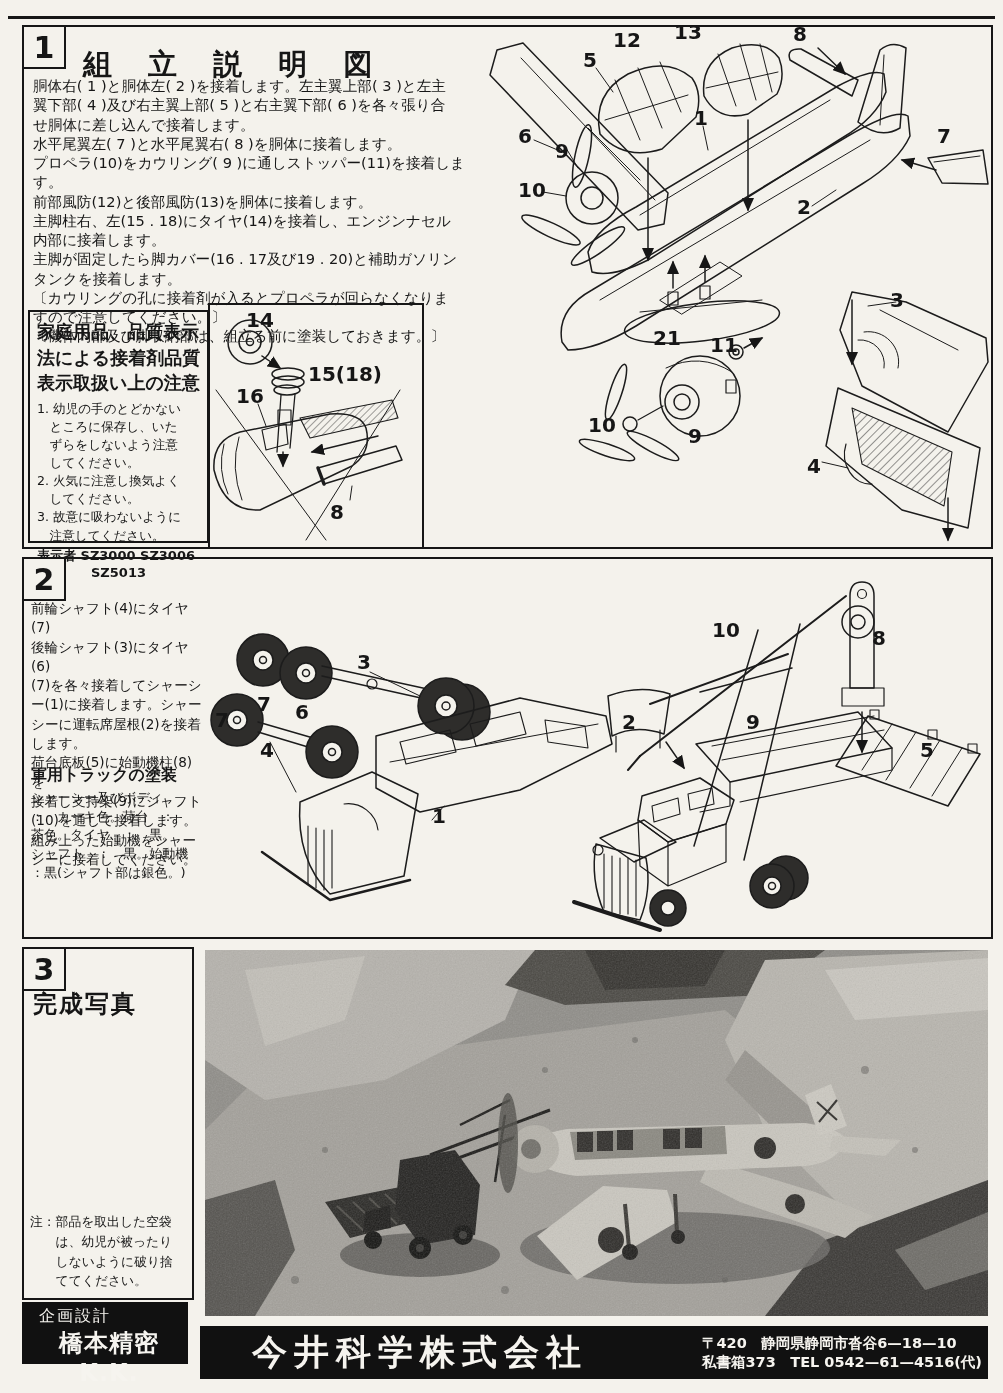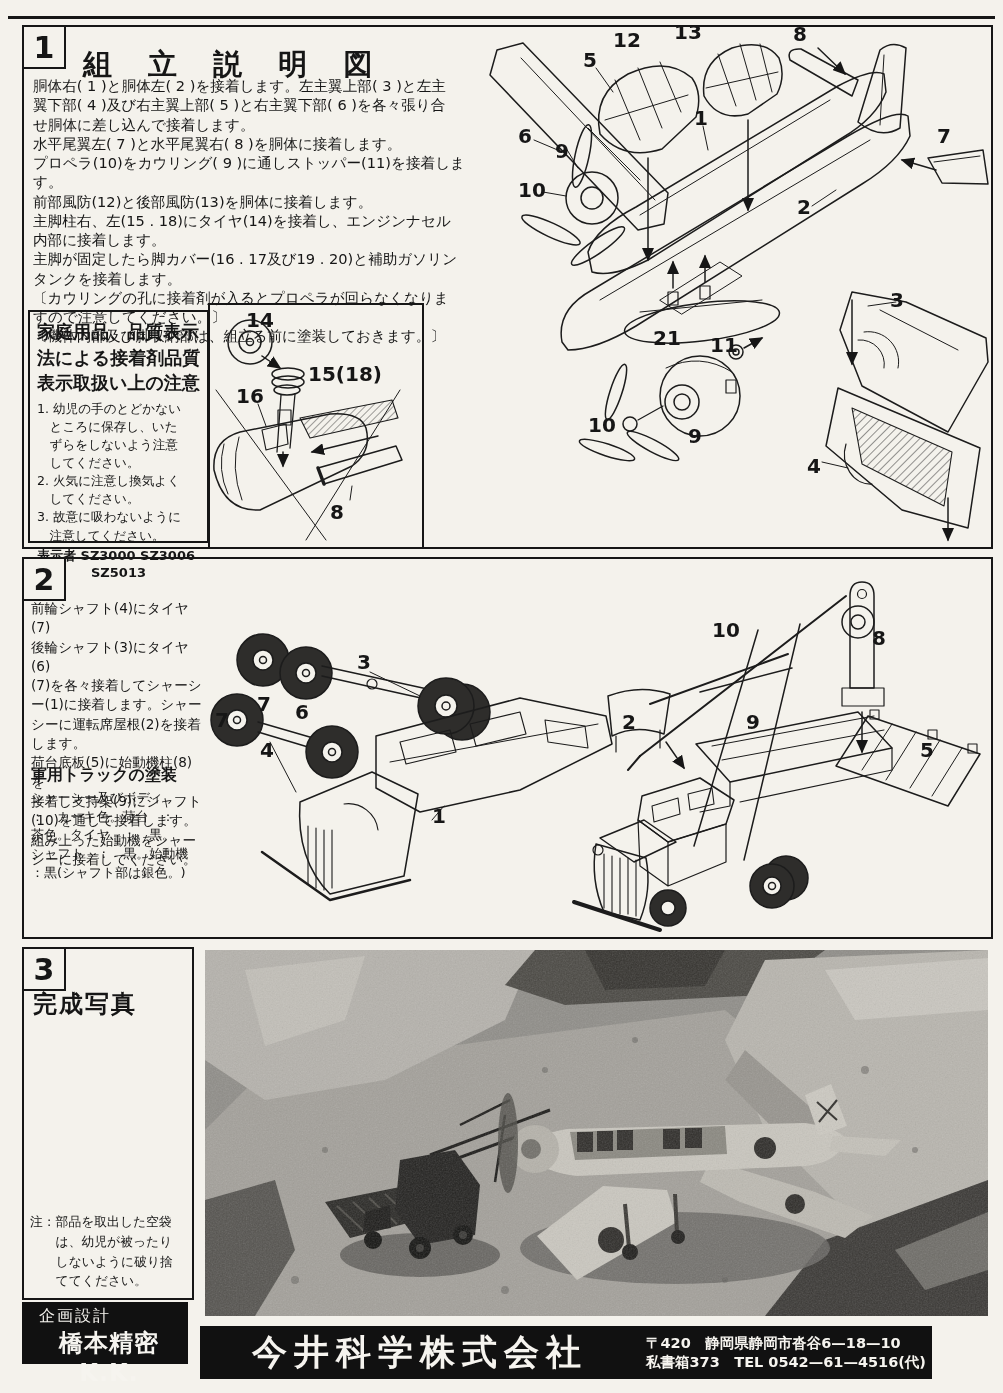--- a/index.html
+++ b/index.html
@@ -21,21 +21,21 @@
   .callout{position:absolute;font-size:20px;font-weight:bold;z-index:6;letter-spacing:0;}
   .s2-body{position:absolute;left:31px;top:599px;width:175px;font-size:13.6px;line-height:1.42;white-space:pre-line;}
   .s2-paint-title{position:absolute;left:31px;top:765px;font-size:16px;font-weight:bold;white-space:nowrap;}
   .s2-paint-body{position:absolute;left:31px;top:789px;width:175px;font-size:13px;line-height:1.44;white-space:pre-line;}
   .s3-title{position:absolute;left:33px;top:988px;margin:0;font-size:24px;font-weight:bold;letter-spacing:2px;}
   .s3-caption{position:absolute;left:30px;top:1028px;width:155px;font-size:13.2px;line-height:1.52;white-space:pre-line;}
   .s3-note{position:absolute;left:30px;top:1212px;width:155px;font-size:12.8px;line-height:1.55;white-space:pre-line;}
   .ft-left{position:absolute;left:22px;top:1302px;width:166px;height:62px;background:#111;color:#f6f4ef;}
   .ft-left .l1{padding:4px 0 0 10px;font-size:16px;letter-spacing:2px;margin-left:7px;}
   .ft-left .l2{padding:0 0 0 8px;font-size:24px;font-weight:bold;letter-spacing:1px;text-align:center;}
-  .ft-bar{position:absolute;left:200px;top:1326px;width:732px;height:53px;background:#111;color:#f6f4ef;
+  .ft-bar{position:absolute;left:200px;top:1326px;width:788px;height:53px;background:#111;color:#f6f4ef;
           display:flex;align-items:center;gap:24px;}
   .ft-brand{margin-left:52px;font-size:35px;font-weight:bold;letter-spacing:7px;white-space:nowrap;}
   .ft-addr{margin-left:auto;margin-right:6px;font-size:14.5px;font-weight:bold;line-height:1.3;white-space:pre-line;text-align:left;}
   svg{position:absolute;}
 </style>
 </head>
 <body>
 
 <div class="page">
 

